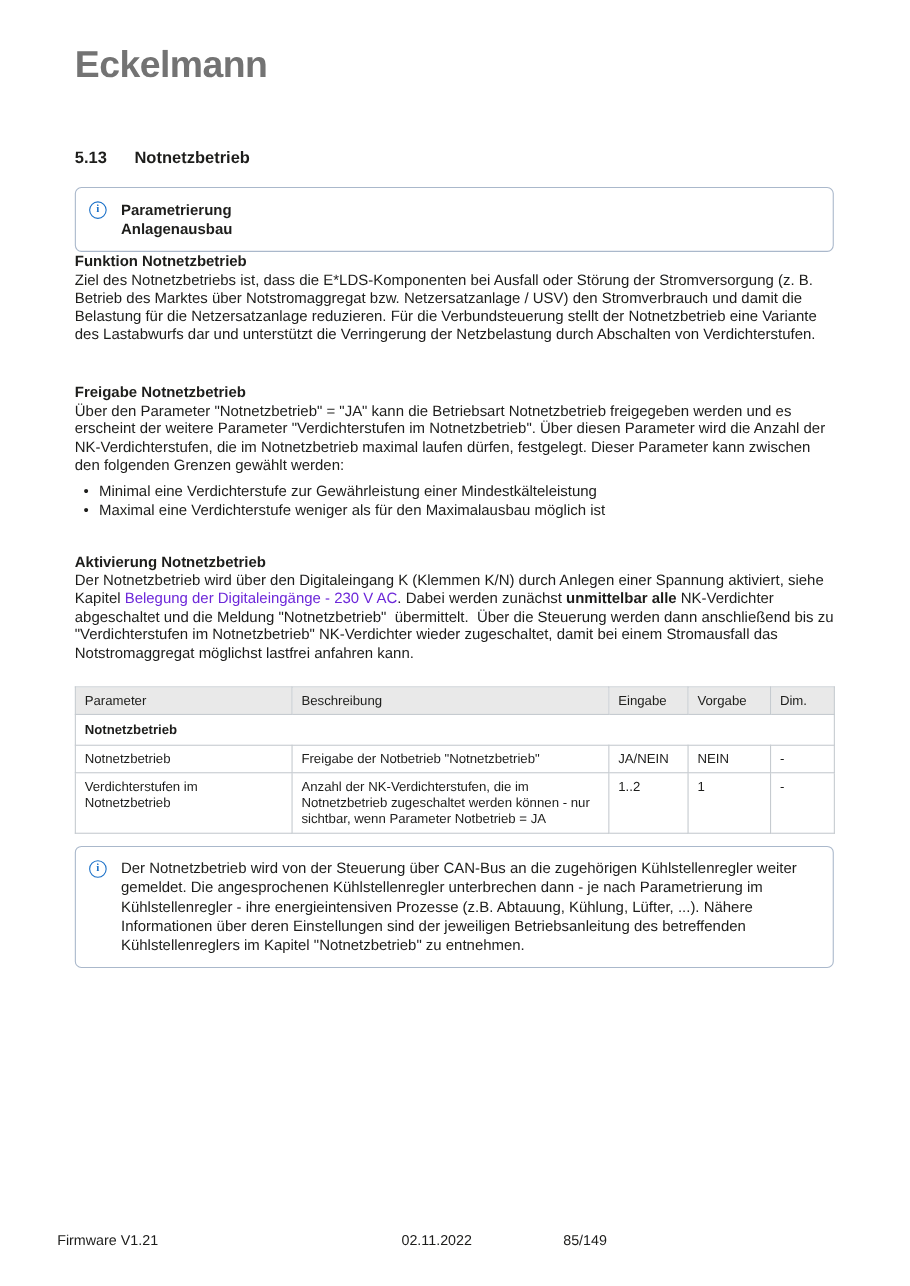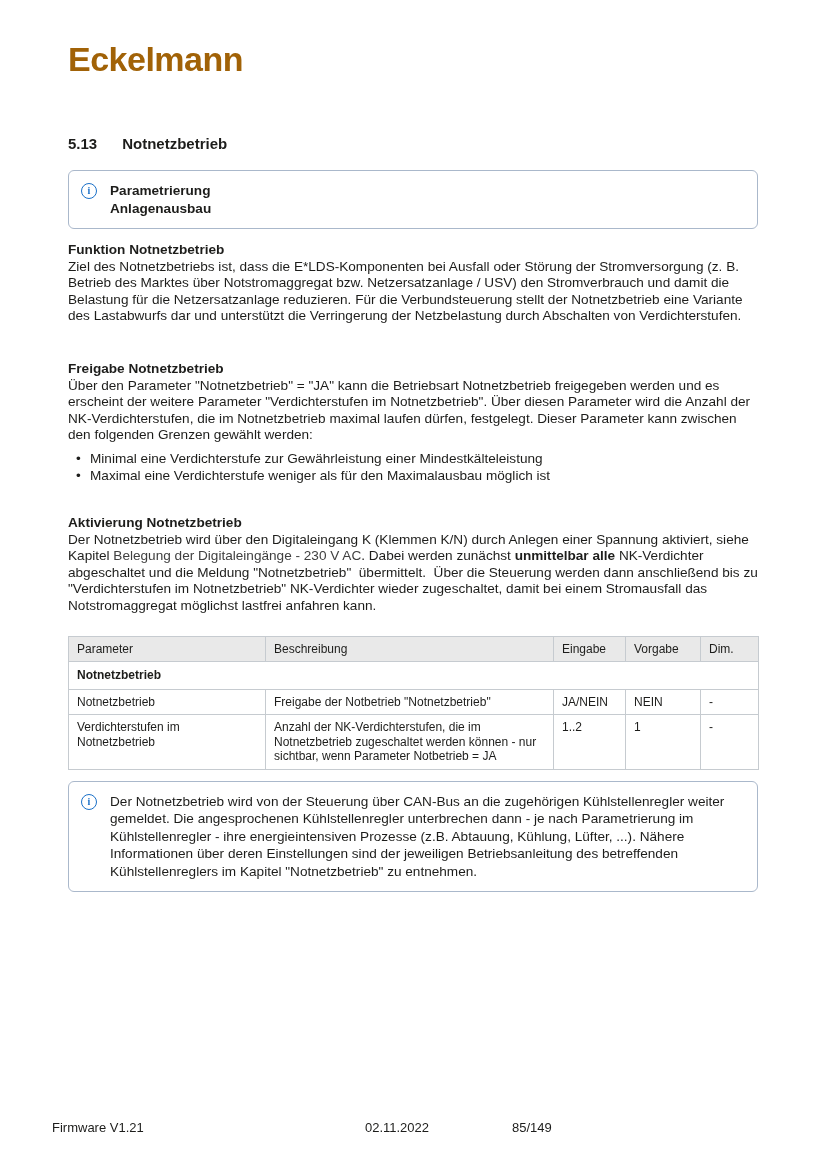--- a/index.html
+++ b/index.html
@@ -10,21 +10,21 @@
     height: 1169px;
     background: #ffffff;
     overflow: hidden;
   }
   .content { width: 690px; margin-left: 68px; }
 
   .logo {
     margin-top: 42px;
     font-size: 34px;
     font-weight: bold;
-    color: #a16207;
+    color: #737373;
     letter-spacing: -0.5px;
     line-height: 34px;
   }
 
   .section-heading {
     margin-top: 60px;
     font-size: 15px;
     font-weight: bold;
     line-height: 16px;
   }
@@ -56,29 +56,29 @@
   }
   .info-box .box-text { font-size: 13.6px; line-height: 17.5px; }
   .info-box.top .box-text { font-weight: bold; }
 
   .text-block { font-size: 13.6px; line-height: 16.6px; }
   .text-block h3 {
     margin: 0; padding: 0;
     font-size: 13.6px; font-weight: bold; line-height: 16.6px;
   }
   .text-block p { margin: 0; padding: 0; }
-  .mt-funktion { margin-top: 13px; }
+  .mt-funktion { margin-top: 1px; }
   .mt-freigabe { margin-top: 36px; }
   .mt-aktivierung { margin-top: 31px; }
 
   ul.bullets { margin: 6px 0 0 0; padding: 0 0 0 8px; list-style: none; }
   ul.bullets li { position: relative; padding-left: 14px; line-height: 17px; }
   ul.bullets li::before { content: "\2022"; position: absolute; left: 0; top: 0; }
 
-  a.doc-link { color: #404040; text-decoration: none; cursor: pointer; }
+  a.doc-link { color: #6d28d9; text-decoration: none; cursor: pointer; }
   .prewrap { white-space: pre-wrap; }
 
   table.param-table {
     margin-top: 21px;
     width: 690px;
     border-collapse: collapse;
     table-layout: fixed;
     font-size: 12px;
     line-height: 14.5px;
   }

